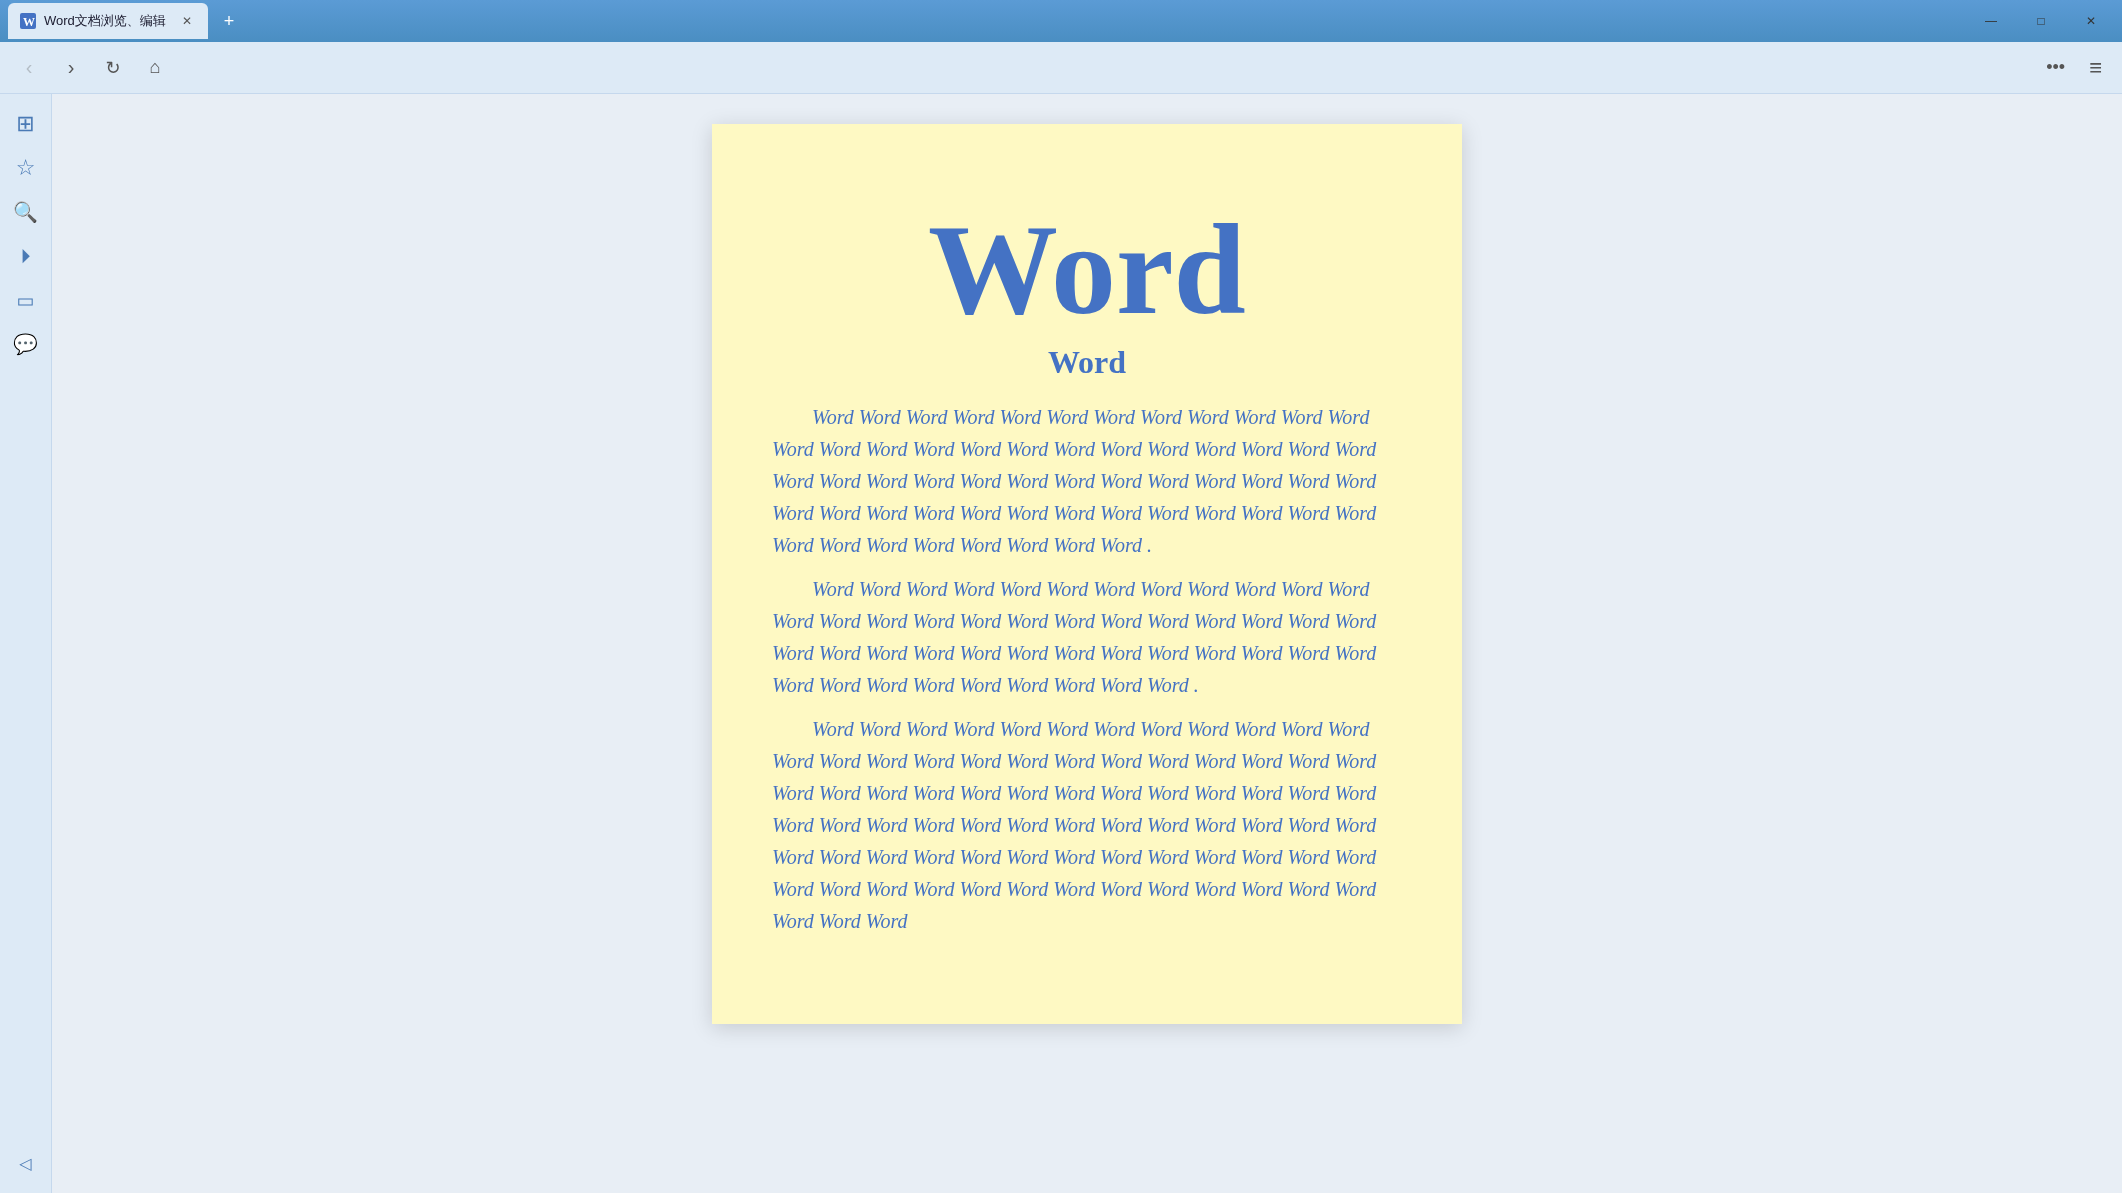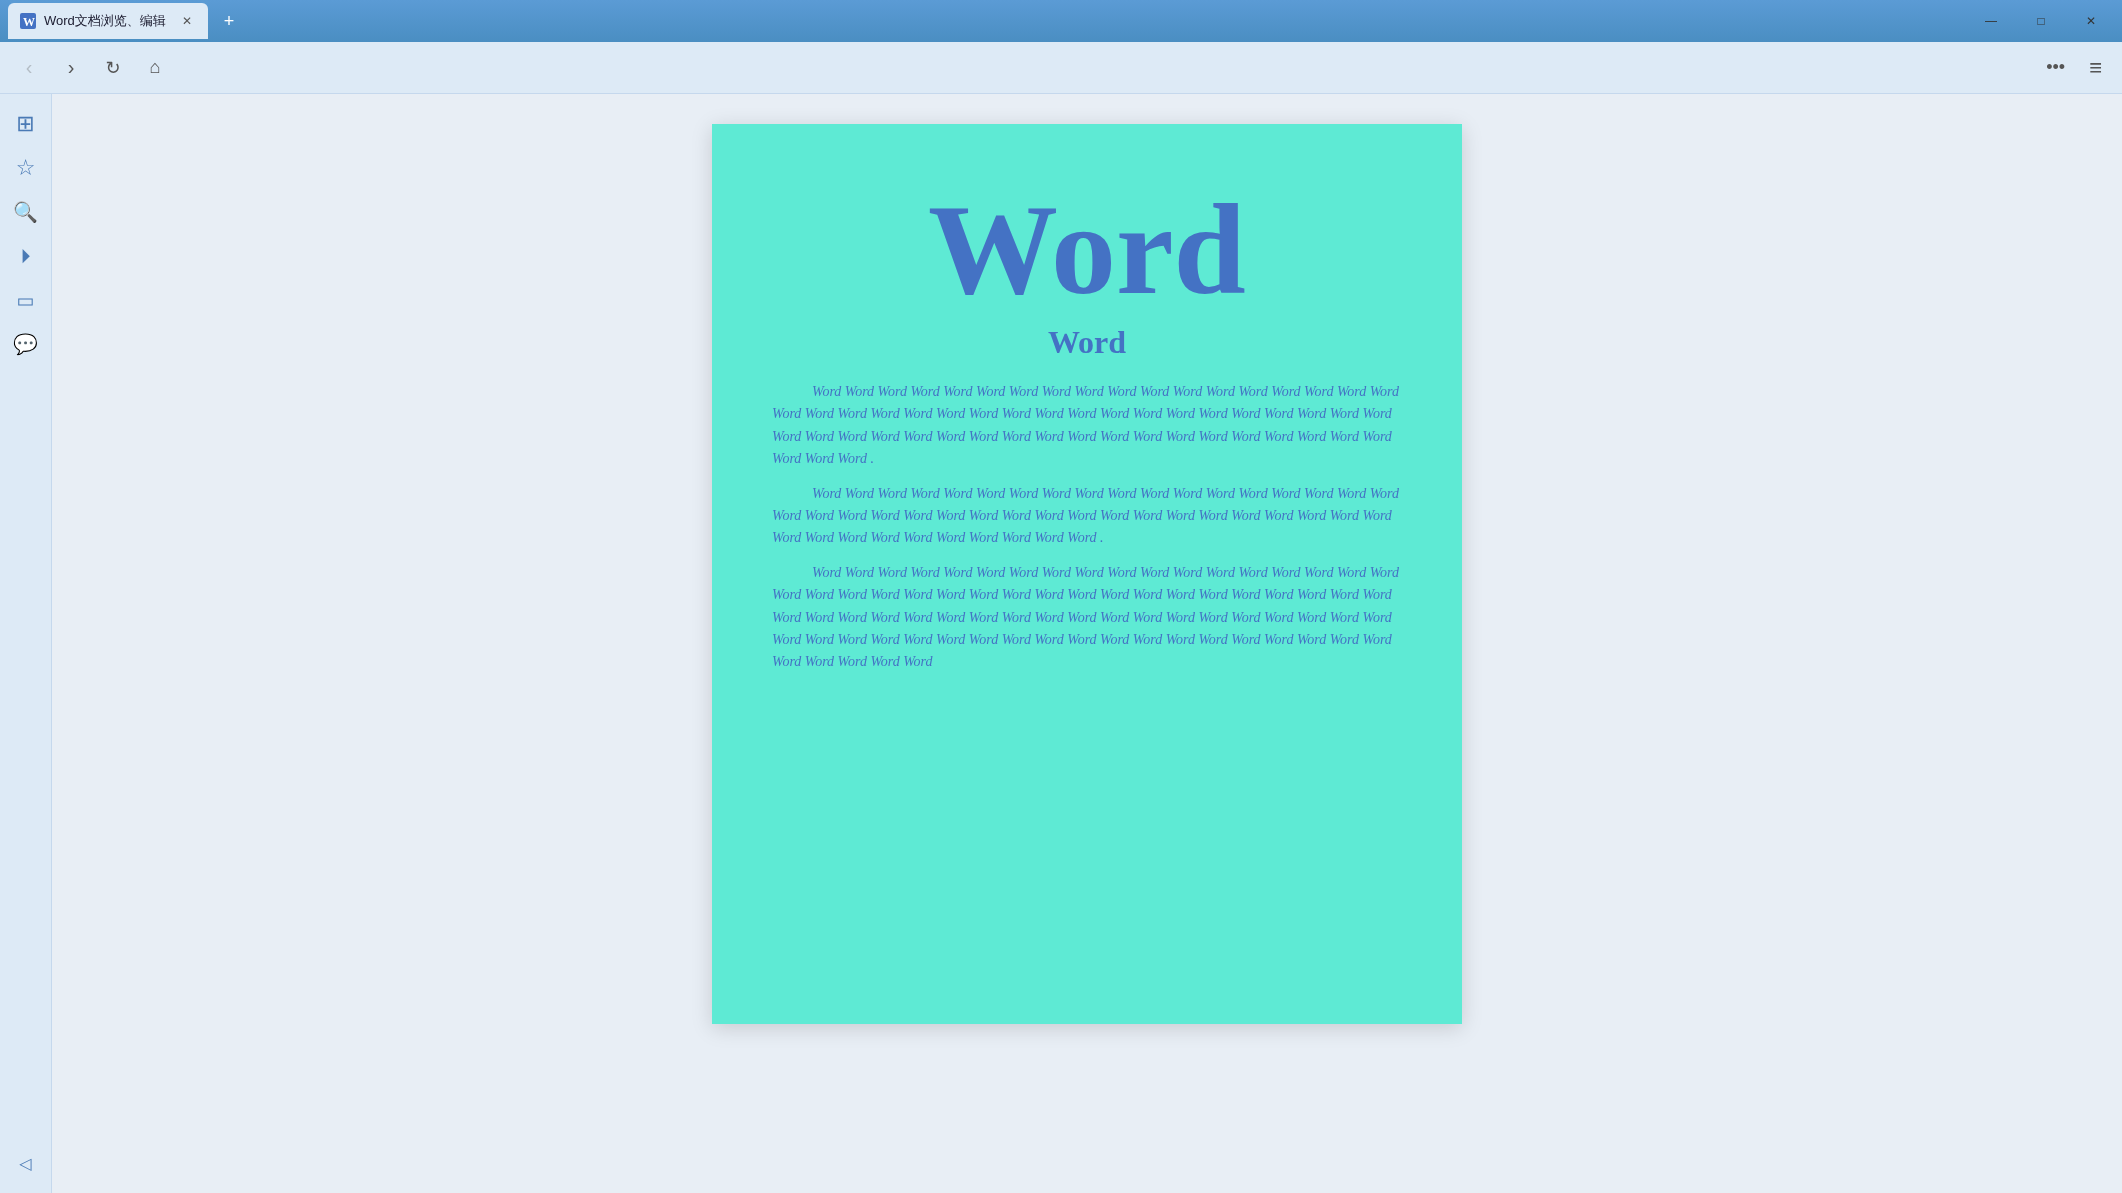--- a/index.html
+++ b/index.html
@@ -181,25 +181,25 @@
       font-family: 'Times New Roman', serif;
     }
     .header-title {
       font-size: 22px;
       font-weight: 600;
       color: #1a1a2e;
     }
 
     
     .doc-page {
-      background: #5eead4;
+      background: #fef9c3;
       width: 750px;
       min-height: 900px;
       box-shadow: 0 4px 20px rgba(0,0,0,0.15);
-      padding: 60px 60px 60px 60px;
+      padding: 80px 60px 60px 60px;
       position: relative;
     }
 
     .doc-title-huge {
       font-size: 130px;
       font-weight: 900;
       color: #4472c4;
       font-family: 'Times New Roman', Georgia, serif;
       line-height: 1;
       text-align: center;
@@ -207,21 +207,21 @@
     }
     .doc-subtitle {
       font-size: 32px;
       font-weight: bold;
       color: #4472c4;
       font-family: 'Times New Roman', Georgia, serif;
       text-align: center;
       margin-bottom: 20px;
     }
     .doc-paragraph {
-      font-size: 14px;
+      font-size: 20px;
       color: #4472c4;
       font-family: 'Times New Roman', Georgia, serif;
       line-height: 1.6;
       margin-bottom: 12px;
       font-style: italic;
     }
     .doc-paragraph .indent {
       display: inline-block;
       width: 40px;
     }

